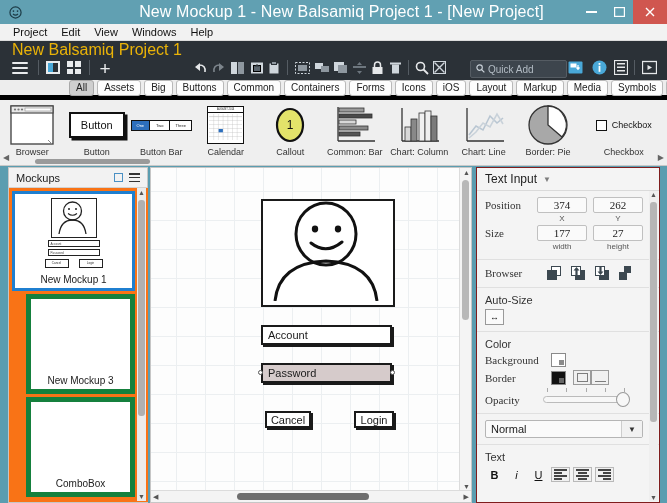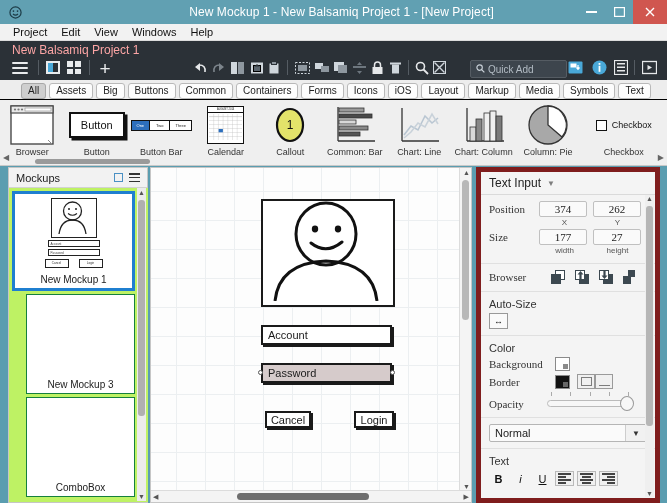--- a/index.html
+++ b/index.html
@@ -14,21 +14,21 @@
 
   
   .titlebar{
     position:absolute;left:0;top:0;width:667px;height:24px;
     background:#61a0b2;
     display:flex;align-items:center;
   }
   .tb-appicon{width:22px;height:22px;margin-left:4px;display:flex;align-items:center;justify-content:center;}
   .tb-title{
     position:absolute;left:16px;right:0;top:0;height:24px;line-height:24px;
-    text-align:center;color:#ffffff;font-size:12px;
+    text-align:center;color:#ffffff;font-size:16px;
     letter-spacing:.1px;
     pointer-events:none;
   }
   .tb-controls{position:absolute;right:0;top:0;height:24px;display:flex;align-items:stretch;}
   .tb-btn{width:28px;display:flex;align-items:center;justify-content:center;color:#fff;font-size:11px;}
   .tb-btn.close{background:#d0564f;width:34px;}
 
   
   .menubar{
     position:absolute;left:0;top:24px;width:667px;height:17px;
@@ -36,21 +36,21 @@
     display:flex;align-items:center;padding-left:6px;box-sizing:border-box;
   }
   .menubar .mi{padding:0 7px;font-size:11px;color:#111;line-height:16px;}
 
   
   .darkbar{
     position:absolute;left:0;top:41px;width:667px;height:39px;
     background:#2b3137;
   }
   .proj-title{
-    position:absolute;left:12px;top:2px;color:#fca5a5;font-size:12px;line-height:14px;text-align:right;
+    position:absolute;left:12px;top:2px;color:#eab308;font-size:16px;line-height:14px;text-align:right;
   }
   .tbrow{position:absolute;left:0;top:16px;width:667px;height:23px;}
   .ic{
     position:absolute;display:flex;align-items:center;justify-content:center;
     color:#e6e8ea;
   }
   .sep{position:absolute;width:1px;background:#555c63;top:3px;height:15px;}
 
   
   .hamb{width:16px;height:12px;display:flex;flex-direction:column;justify-content:space-between;}
@@ -67,22 +67,22 @@
   .quickadd{
     position:absolute;left:470px;top:3px;width:95px;height:16px;
     background:#3d454d;border:1px solid #555c63;border-radius:2px;
     display:flex;align-items:center;color:#b3bcc4;font-size:10px;
   }
   .quickadd .qa-icon{margin:0 3px 0 5px;color:#cfd6dc;font-size:10px;}
 
   
   .cattabs{
     position:absolute;left:0;top:80px;width:667px;height:20px;
-    background:#ededed;border-bottom:1px solid #000000;
-    display:flex;align-items:flex-end;padding-left:21px;box-sizing:border-box;gap:3px;
+    background:#ededed;border-bottom:5px solid #000000;
+    display:flex;align-items:flex-start;padding-left:69px;box-sizing:border-box;gap:3px;
   }
   .cat{
     border:1px solid #b9b9b9;background:#fdfdfd;border-radius:3px;
     padding:1px 6px;font-size:10px;color:#222;line-height:12px;
     box-shadow:0 1px 0 rgba(0,0,0,.04);
   }
   .cat.active{background:#cfcfcf;border-color:#a8a8a8;}
 
   
   .palette{
@@ -102,23 +102,23 @@
   .leftpanel{
     position:absolute;left:8px;top:167px;width:140px;height:336px;
     background:#f2f2f2;border:1px solid #c6c6c6;box-sizing:border-box;
   }
   .lp-head{height:19px;display:flex;align-items:center;border-bottom:1px solid #d2d2d2;background:#f2f2f2;}
   .lp-title{margin-left:7px;font-size:11px;color:#222;flex:1;}
   .lp-sq{width:9px;height:9px;border:1.5px solid #4a90c4;box-sizing:border-box;margin-right:6px;}
   .lp-ham{width:11px;height:9px;display:flex;flex-direction:column;justify-content:space-between;margin-right:7px;}
   .lp-ham i{height:1.5px;background:#333;display:block;}
 
-  .lp-list{position:absolute;left:0;top:20px;width:139px;bottom:0;overflow:hidden;background:#bef264;}
+  .lp-list{position:absolute;left:0;top:20px;width:139px;bottom:0;overflow:hidden;background:#f97316;}
   .mock-card{
-    margin:3px 13px 3px 17px;background:#ffffff;border:1px solid #15803d;
+    margin:3px 13px 3px 17px;background:#ffffff;border:5px solid #15803d;
     height:100px;position:relative;box-sizing:border-box;
     display:flex;flex-direction:column;align-items:center;justify-content:flex-end;
   }
   .mock-card.selected{border:3px solid #1f7fd0;margin:3px 13px 3px 3px;}
   .mock-name{font-size:10px;color:#222;margin-bottom:3px;}
   .mini-mockup{position:absolute;left:0;right:0;top:4px;bottom:16px;display:flex;flex-direction:column;align-items:center;gap:2px;}
   .mini-img{width:44px;height:38px;border:1.5px solid #222;background:#fff;position:relative;}
   .mini-field{width:52px;height:7px;border:1px solid #222;background:#fff;font-size:3px;color:#444;padding-left:2px;box-sizing:border-box;line-height:6px;}
   .mini-btns{display:flex;gap:10px;margin-top:1px;}
   .mini-btn{width:22px;height:7px;border:1px solid #222;background:#fff;font-size:3px;text-align:center;line-height:6px;color:#333;}
@@ -168,21 +168,21 @@
     position:absolute;border:2px solid #1a1a1a;background:#fff;height:17px;
     display:flex;align-items:center;justify-content:center;box-sizing:border-box;
     font-size:11px;color:#1a1a1a;box-shadow:2px 2px 0 #1a1a1a;
   }
   .mk-btn.cancel{left:114px;top:243px;width:46px;}
   .mk-btn.login{left:203px;top:243px;width:40px;}
 
   
   .rightpanel{
     position:absolute;left:476px;top:167px;width:184px;height:336px;
-    background:#f4f4f4;border:5px solid #7f1d1d;box-sizing:border-box;overflow:hidden;
+    background:#f4f4f4;border:1px solid #7f1d1d;box-sizing:border-box;overflow:hidden;
   }
   .rp-head{height:22px;display:flex;align-items:center;border-bottom:1px solid #dadada;}
   .rp-head .t{margin-left:8px;font-size:12px;color:#222;}
   .rp-head .cv{margin-left:6px;font-size:8px;color:#7d7d7d;}
   .rp-body{position:absolute;left:0;top:23px;right:0;bottom:0;overflow:hidden;}
   .rp-sec{padding:6px 8px;border-bottom:1px solid #e0e0e0;}
   .rowf{display:flex;align-items:center;margin-bottom:1px;font-family:Liberation Serif, serif;}
   .rowf .lab{width:52px;font-size:11px;color:#333;}
   .numbox{
     width:50px;height:16px;border:1px solid #c0c0c0;background:#fafafa;border-radius:2px;
@@ -528,50 +528,50 @@
         </svg>
       </div>
       <div class="pal-label">Common: Bar</div>
     </div>
 
     <div class="pal-item">
       <div class="pal-thumb">
         <svg width="44" height="40" viewBox="0 0 44 40">
           <line x1="5" y1="3" x2="5" y2="36" stroke="#333" stroke-width="1.3"></line>
           <line x1="5" y1="36" x2="42" y2="36" stroke="#333" stroke-width="1.3"></line>
-          <polyline points="7,30 14,21 21,25 28,11 35,18 41,13" fill="none" stroke="#b9c6d2" stroke-width="1.6"></polyline>
-          <polyline points="7,33 14,27 21,18 28,22 35,9 41,19" fill="none" stroke="#c9d2da" stroke-width="1.6"></polyline>
-        </svg>
-      </div>
-      <div class="pal-label">Chart: Line</div>
-    </div>
-
-    <div class="pal-item">
-      <div class="pal-thumb">
-        <svg width="44" height="40" viewBox="0 0 44 40">
-          <line x1="5" y1="3" x2="5" y2="36" stroke="#333" stroke-width="1.3"></line>
-          <line x1="5" y1="36" x2="42" y2="36" stroke="#333" stroke-width="1.3"></line>
           <rect x="8" y="22" width="6" height="14" fill="#d8d8d8" stroke="#333" stroke-width=".8"></rect>
           <rect x="14" y="14" width="6" height="22" fill="#888" stroke="#333" stroke-width=".8"></rect>
           <rect x="22" y="8" width="6" height="28" fill="#f0f0f0" stroke="#333" stroke-width=".8"></rect>
           <rect x="28" y="6" width="6" height="30" fill="#efefef" stroke="#333" stroke-width=".8"></rect>
           <rect x="34" y="11" width="6" height="25" fill="#7a7a7a" stroke="#333" stroke-width=".8"></rect>
         </svg>
       </div>
       <div class="pal-label">Chart: Column</div>
     </div>
 
     <div class="pal-item">
       <div class="pal-thumb">
+        <svg width="44" height="40" viewBox="0 0 44 40">
+          <line x1="5" y1="3" x2="5" y2="36" stroke="#333" stroke-width="1.3"></line>
+          <line x1="5" y1="36" x2="42" y2="36" stroke="#333" stroke-width="1.3"></line>
+          <polyline points="7,30 14,21 21,25 28,11 35,18 41,13" fill="none" stroke="#b9c6d2" stroke-width="1.6"></polyline>
+          <polyline points="7,33 14,27 21,18 28,22 35,9 41,19" fill="none" stroke="#c9d2da" stroke-width="1.6"></polyline>
+        </svg>
+      </div>
+      <div class="pal-label">Chart: Line</div>
+    </div>
+
+    <div class="pal-item">
+      <div class="pal-thumb">
         <svg width="42" height="42" viewBox="0 0 42 42">
           <circle cx="21" cy="21" r="19" fill="#a8a8a8" stroke="#333" stroke-width="1.3"></circle>
           <path d="M21 21 L21 2 A19 19 0 0 1 35 33 Z" fill="#ffffff" stroke="#333" stroke-width="1.3"></path>
         </svg>
       </div>
-      <div class="pal-label">Column: Pie</div>
+      <div class="pal-label">Border: Pie</div>
     </div>
 
     <div class="pal-item" style="width:90px;">
       <div class="pal-thumb">
         <div style="display:flex;align-items:center;gap:5px;">
           <div style="width:9px;height:9px;border:1.5px solid #111;background:#fff;"></div>
           <span style="font-size:9px;color:#111;">Checkbox</span>
         </div>
       </div>
       <div class="pal-label">Checkbox</div>

